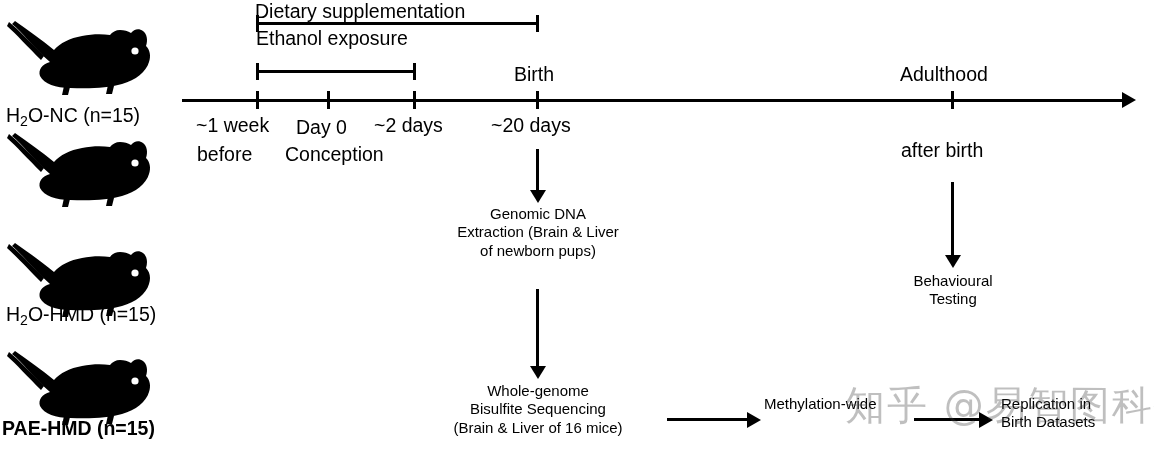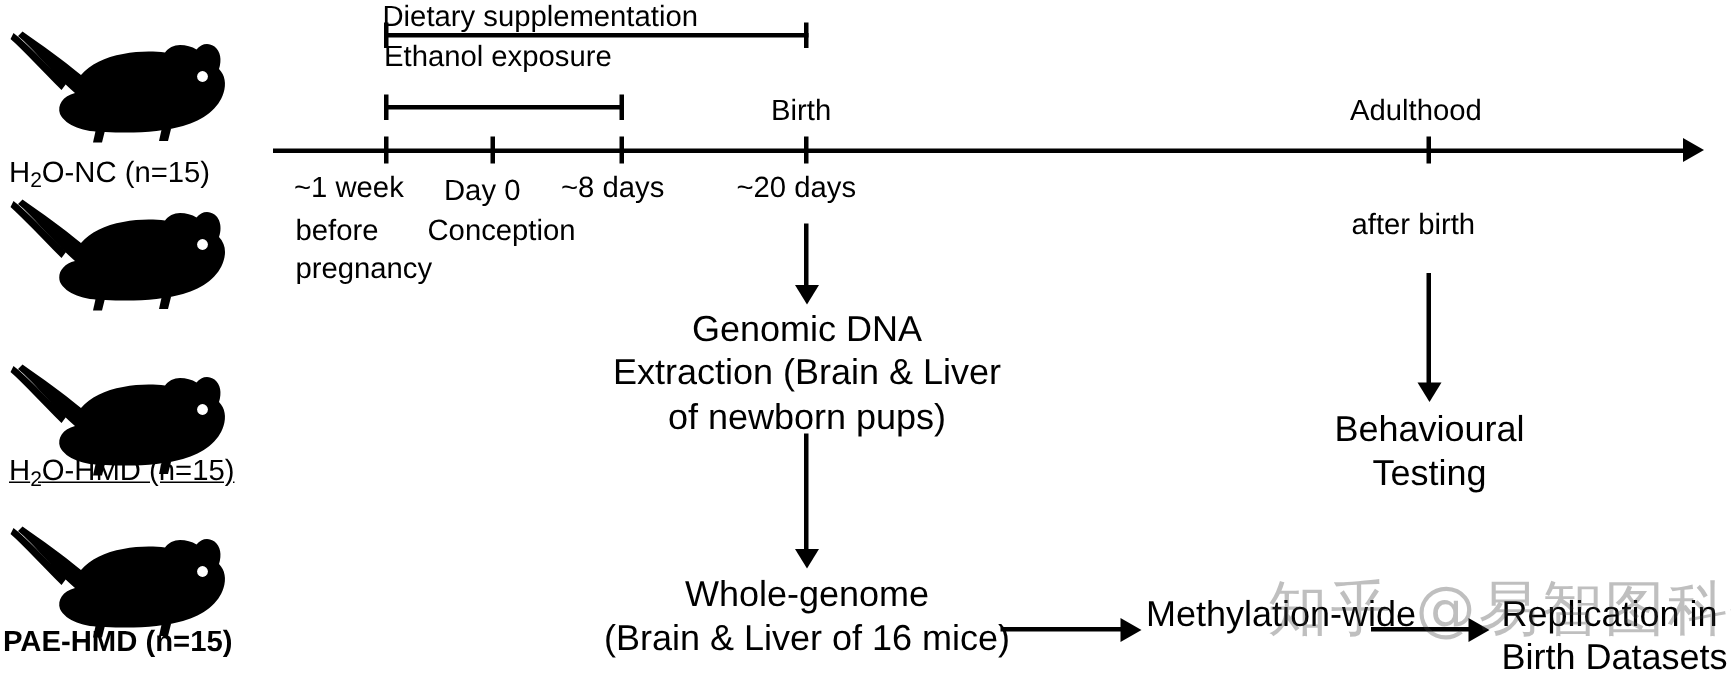--- a/index.html
+++ b/index.html
@@ -27,21 +27,21 @@
     white-space: pre;
     line-height: 1.18;
   }
   .t19 { font-size: 19.5px; }
   .center { text-align: left; }
 
   .multi {
     position: absolute;
     font-family: "Liberation Sans", sans-serif;
     color: #000;
-    font-size: 24px;
+    font-size: 15px;
     line-height: 1.22;
     text-align: center;
     white-space: nowrap;
   }
   .multi > div { white-space: nowrap; }
 
   .sub { font-size: 0.72em; vertical-align: -0.28em; }
 
   
   .group-label {
@@ -156,21 +156,21 @@
       C124,13 120,12 116,12
       C112,12 108,14 106,17
       C98,16 88,16 78,18
       C66,20 56,25 50,32
       C38,22 24,12 11,3 Z"></path>
     <path fill="#000" d="M5,4 C14,11 26,24 40,38 L37,42 C24,29 12,16 3,8 Z"></path>
     <circle fill="#fff" cx="131" cy="33" r="3.6"></circle>
     <path fill="#000" d="M60,68 L58,77 L64,77 L66,69 Z"></path>
     <path fill="#000" d="M104,67 L102,76 L108,76 L110,68 Z"></path>
   </svg>
-  <div class="group-label" style="left:6px; top:303px;text-decoration:underline;">
+  <div class="group-label" style="left:6px; top:303px;">
     <span>H</span><span class="sub">2</span><span>O-HMD (n=15)</span>
   </div>
 
   <svg class="mouse" style="left:4px; top:348px;" width="160" height="80" viewBox="0 0 160 80">
     <path fill="#000" d="M8,6 C18,14 30,30 46,44 C38,46 34,52 36,58
       C40,66 52,70 66,70 C86,71 104,70 118,66
       C132,62 142,54 145,44
       C147,38 146,32 142,28
       C144,22 143,16 139,13 C135,10 130,11 127,15
       C124,13 120,12 116,12
@@ -206,45 +206,45 @@
   <div class="arrow-right" style="left:1122px; top:92px;"></div>
 
   <div class="tick" style="left:256px; top:91px;"></div>
   <div class="tick" style="left:327px; top:91px;"></div>
   <div class="tick" style="left:413px; top:91px;"></div>
   <div class="tick" style="left:536px; top:91px;"></div>
   <div class="tick" style="left:951px; top:91px;"></div>
 
   <div class="txt t19" style="left:196px; top:114px;">~1 week</div>
   <div class="txt t19" style="left:197px; top:143px;">before</div>
-  <div class="txt t19" style="left:197px; top:168px;">pregnancy</div>
 
   <div class="txt t19" style="left:296px; top:116px;">Day 0</div>
   <div class="txt t19" style="left:285px; top:143px;">Conception</div>
 
-  <div class="txt t19" style="left:374px; top:114px;">~8 days</div>
+  <div class="txt t19" style="left:374px; top:114px;">~2 days</div>
 
   <div class="txt t19" style="left:491px; top:114px;">~20 days</div>
 
   <div class="txt t19" style="left:901px; top:139px;">after birth</div>
 
   <div class="vline" style="left:536px; top:149px; height:48px;"></div>
   <div class="arrow-down" style="left:530px; top:190px;"></div>
 
   <div class="multi" style="left:538px; top:205px; transform:translateX(-50%);">
     <div>Genomic DNA</div>
     <div>Extraction (Brain &amp; Liver</div>
     <div>of newborn pups)</div>
   </div>
 
   <div class="vline" style="left:536px; top:289px; height:84px;"></div>
   <div class="arrow-down" style="left:530px; top:366px;"></div>
 
   <div class="multi" style="left:538px; top:382px; transform:translateX(-50%);">
     <div>Whole-genome</div>
+    <div>Bisulfite Sequencing</div>
     <div>(Brain &amp; Liver of 16 mice)</div>
   </div>
 
   <div class="hline" style="left:667px; top:418px; width:85px;"></div>
   <div class="arrow-right" style="left:747px; top:412px;"></div>
 
   <div class="multi" style="left:764px; top:395px; text-align:right;">
     <div>Methylation-wide</div>
   </div>
 

